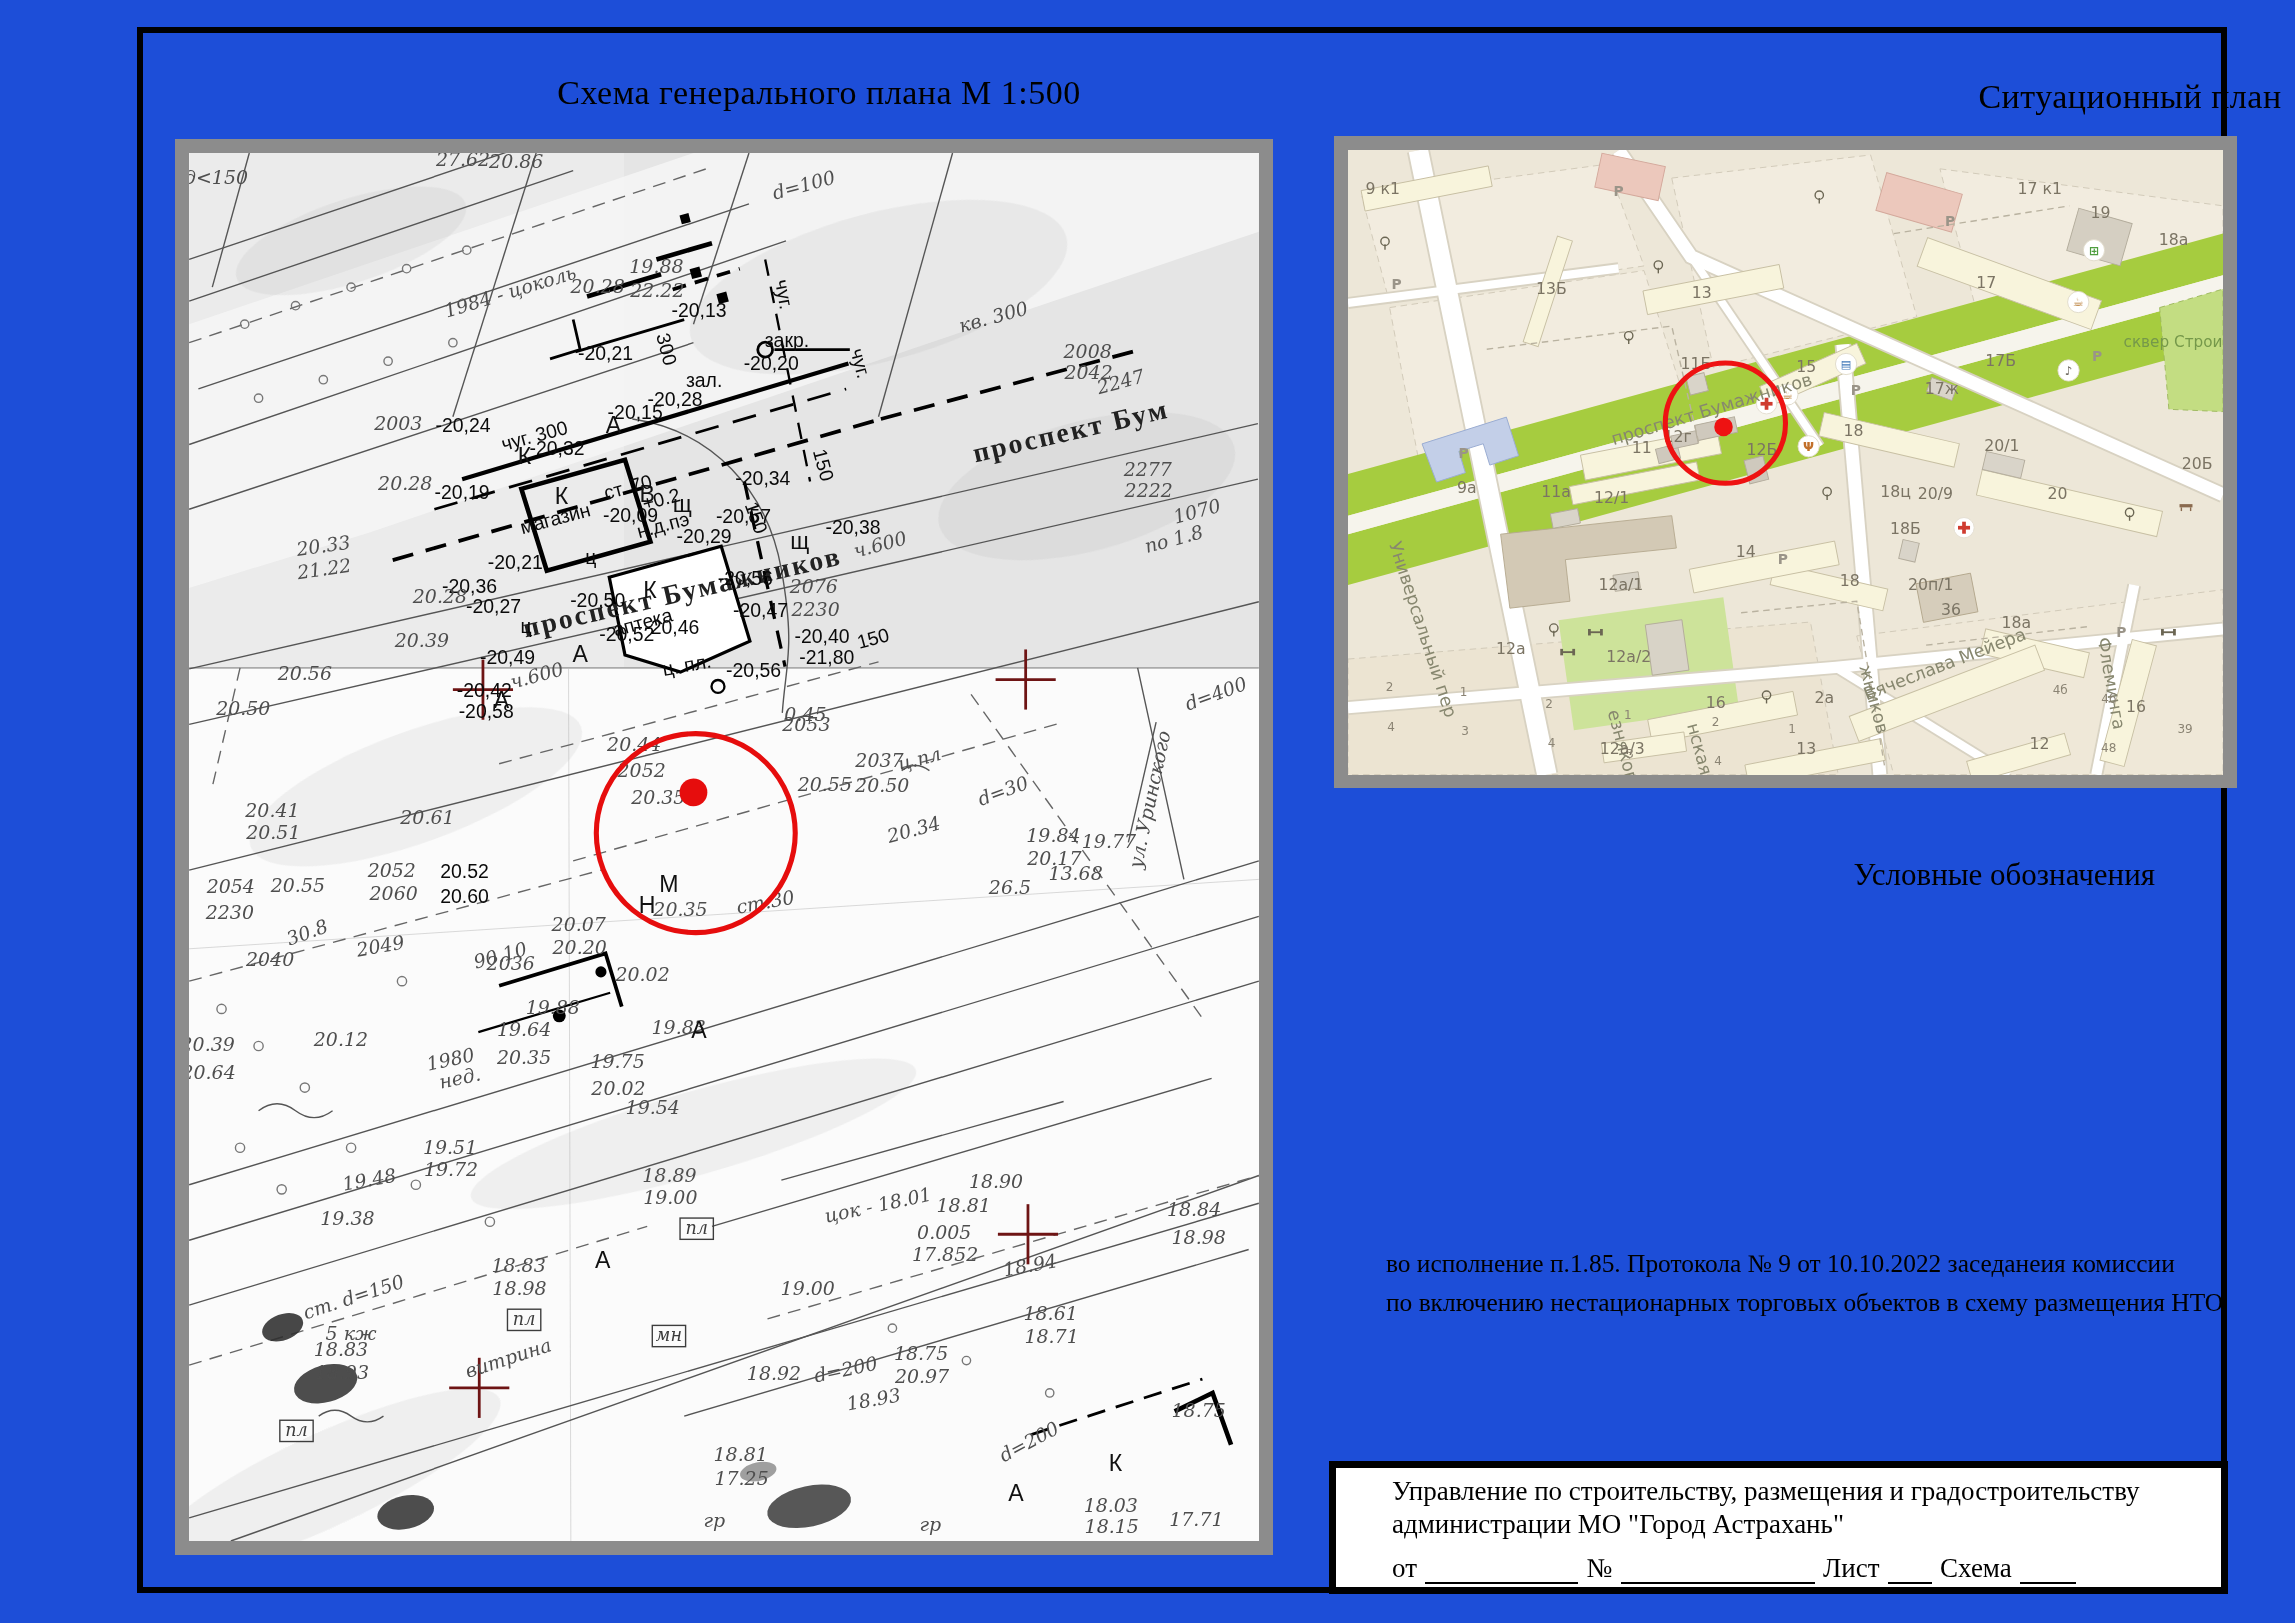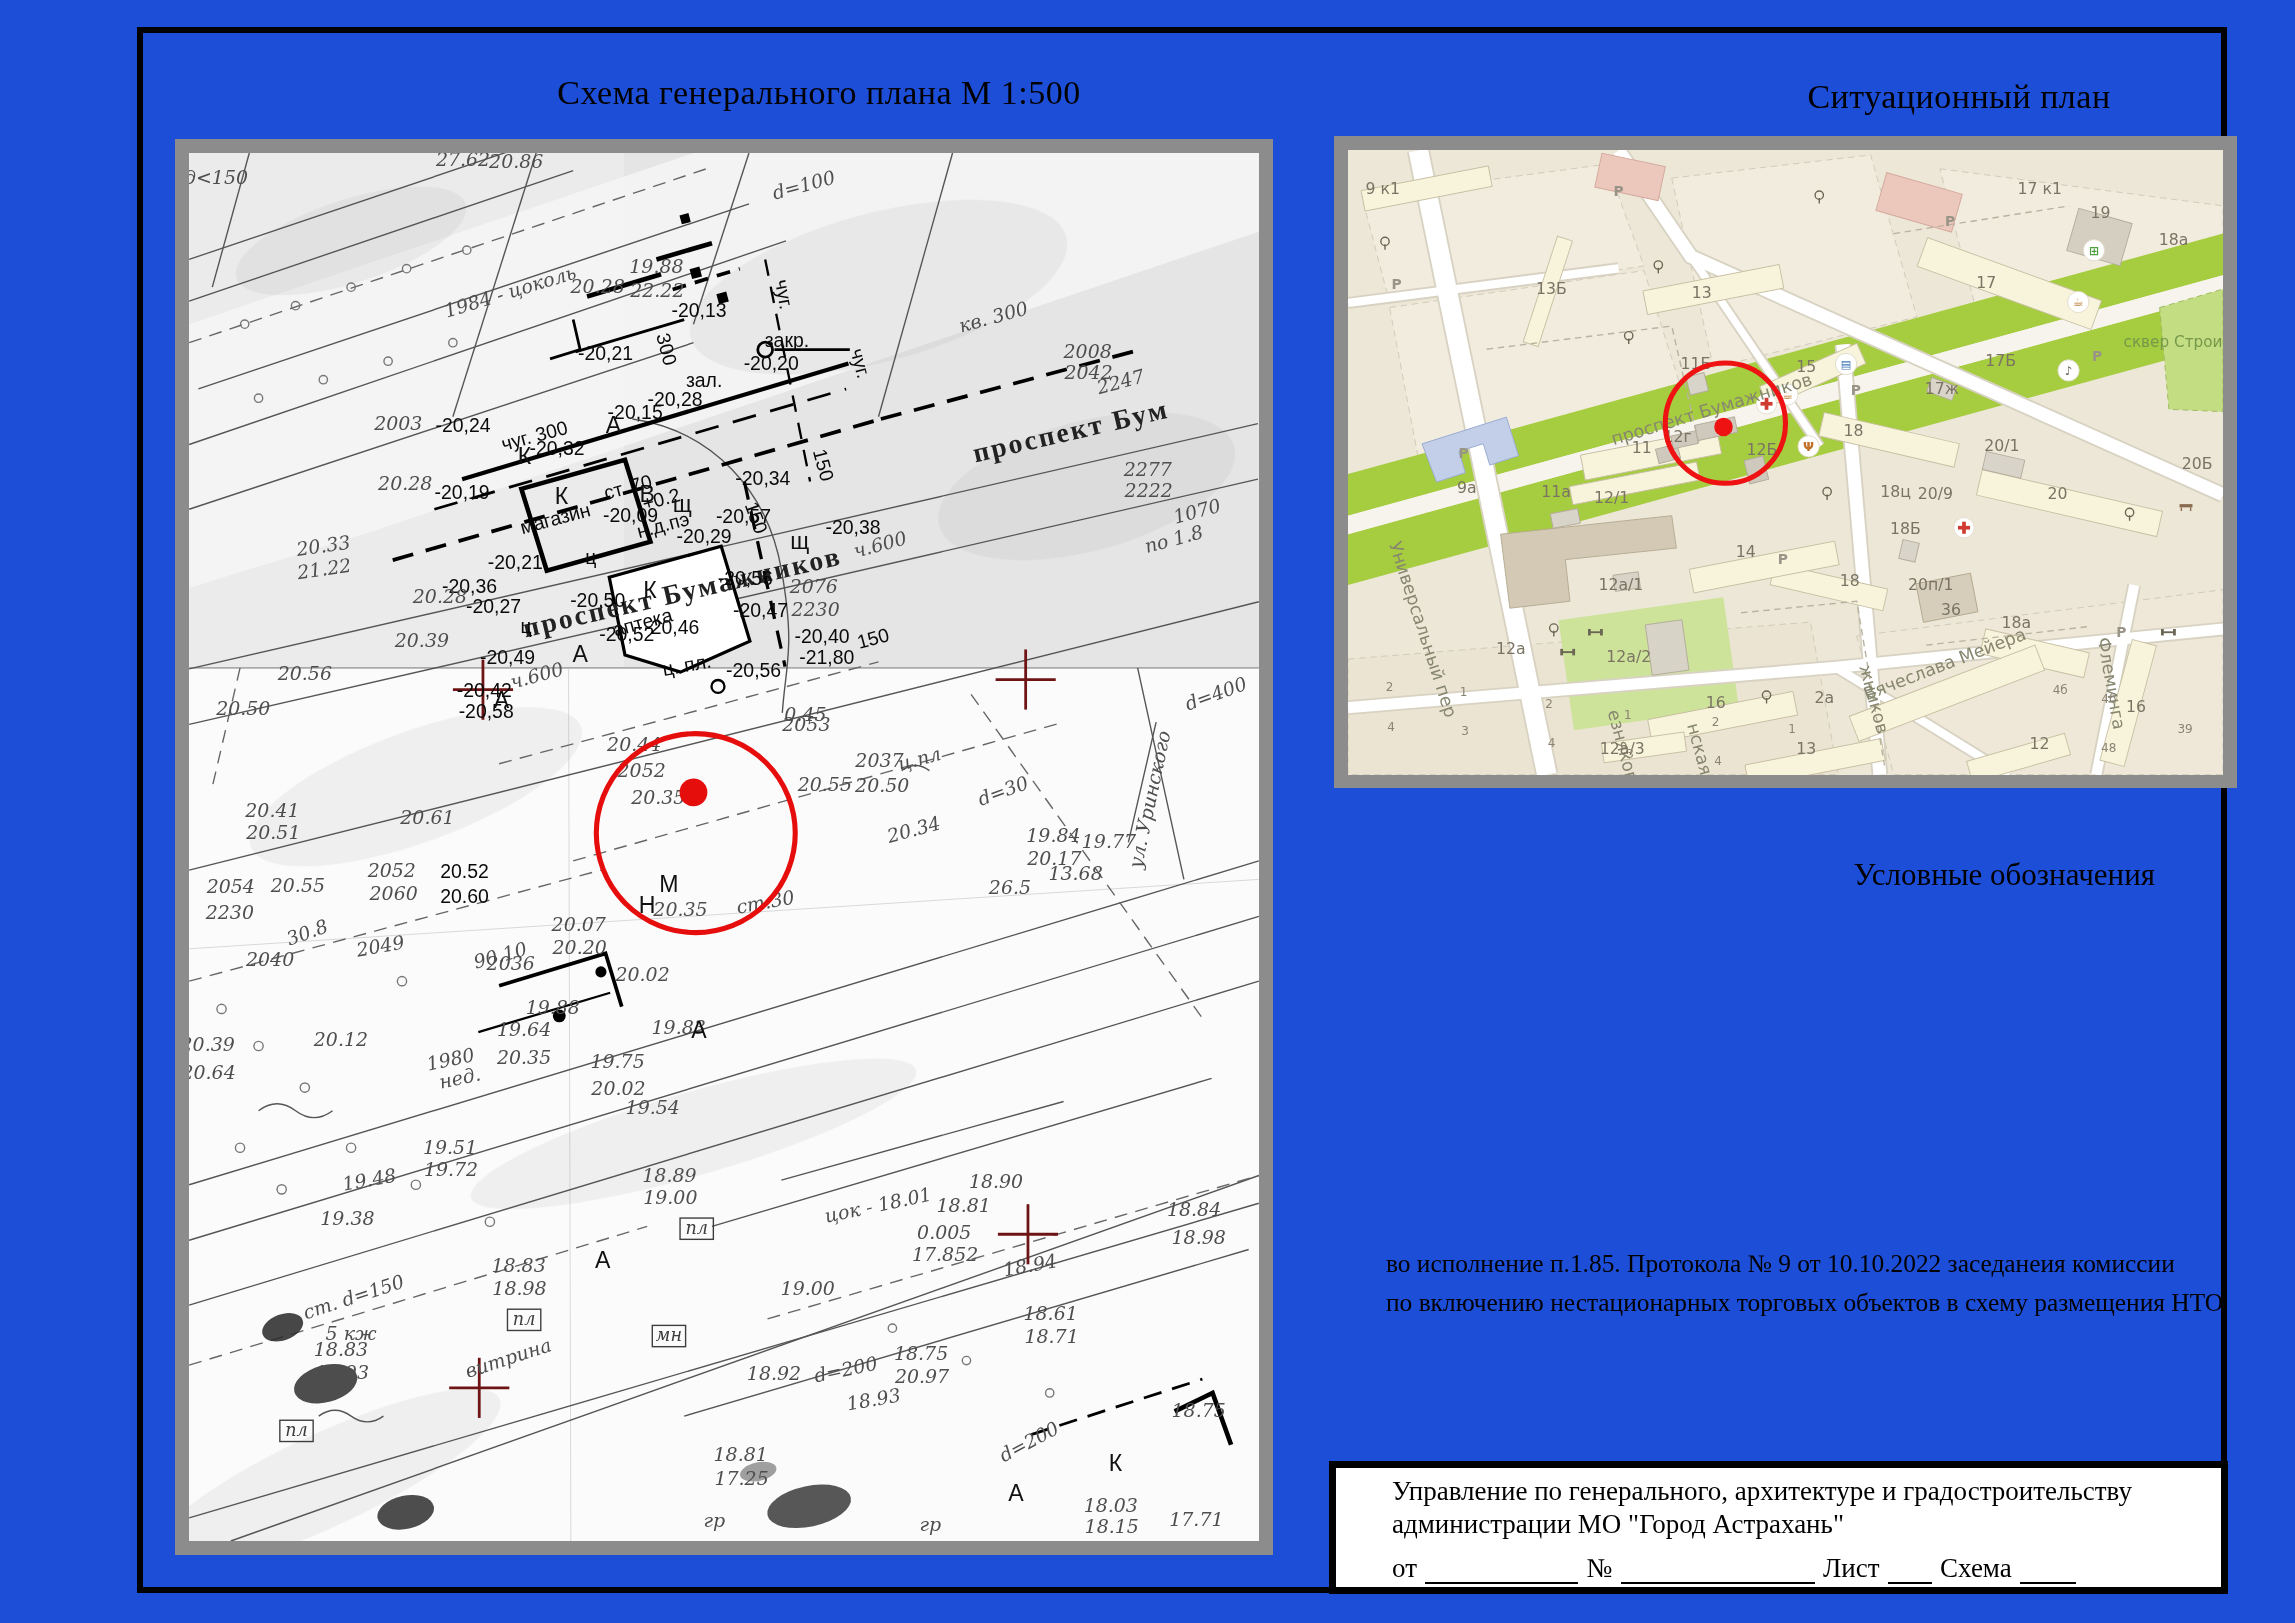--- a/index.html
+++ b/index.html
@@ -2,21 +2,21 @@
 <html style="font-size:7.4px"><head>
 <meta charset="utf-8">
 <style>
   html,body{margin:0;padding:0;background:#ffffff;}
   .page{position:relative;width:2295px;height:1623px;background:#1d4ed8;overflow:hidden;
         font-family:"Liberation Serif",serif;color:#000;}
   .page-border{position:absolute;left:137px;top:27px;width:2090px;height:1566px;
         border:6.5px solid #000;box-sizing:border-box;}
   .doc-title{position:absolute;font-size:34px;letter-spacing:0.5px;white-space:nowrap;text-align:center;}
   #title-genplan{left:509px;top:74px;width:620px;}
-  #title-sitplan{left:1797px;top:78px;width:324px;}
+  #title-sitplan{left:1968px;top:78px;width:324px;}
   .map-frame{position:absolute;background:#8c8c8c;box-sizing:border-box;}
   #genplan-frame{left:175px;top:139px;width:1098px;height:1416px;}
   #sitplan-frame{left:1334px;top:136px;width:903px;height:652px;}
   .map-inner{position:absolute;left:14px;top:14px;background:#fff;overflow:hidden;}
   #genplan-inner{width:1070px;height:1388px;}
   #sitplan-inner{width:875px;height:625px;background:#ede7d8;}
   svg{display:block;}
   
   #legend-title{position:absolute;left:1530px;top:857px;width:625px;text-align:right;font-size:31px;}
   #legend-item{position:absolute;left:1328px;top:914px;width:967px;font-size:26px;line-height:44px;}
@@ -663,21 +663,21 @@
 
   <div id="legend-title">Условные обозначения</div>
 
   <div id="note">
     <div>во исполнение п.1.85. Протокола № 9 от 10.10.2022 заседанеия комиссии</div>
     <div>по включению нестационарных торговых объектов в схему размещения НТО</div>
   </div>
 
   <div id="stamp">
     <div class="org">
-      <div>Управление по генерального, архитектуре и градостроительству</div>
+      <div>Управление по строительству, размещения и градостроительству</div>
       <div>администрации МО "Город Астрахань"</div>
     </div>
     <div class="fields">
       <span>от</span>
       <span class="ul w1"></span>
       <span>№</span>
       <span class="ul w2"></span>
       <span>Лист</span>
       <span class="ul w3"></span>
       <span>Схема</span>

